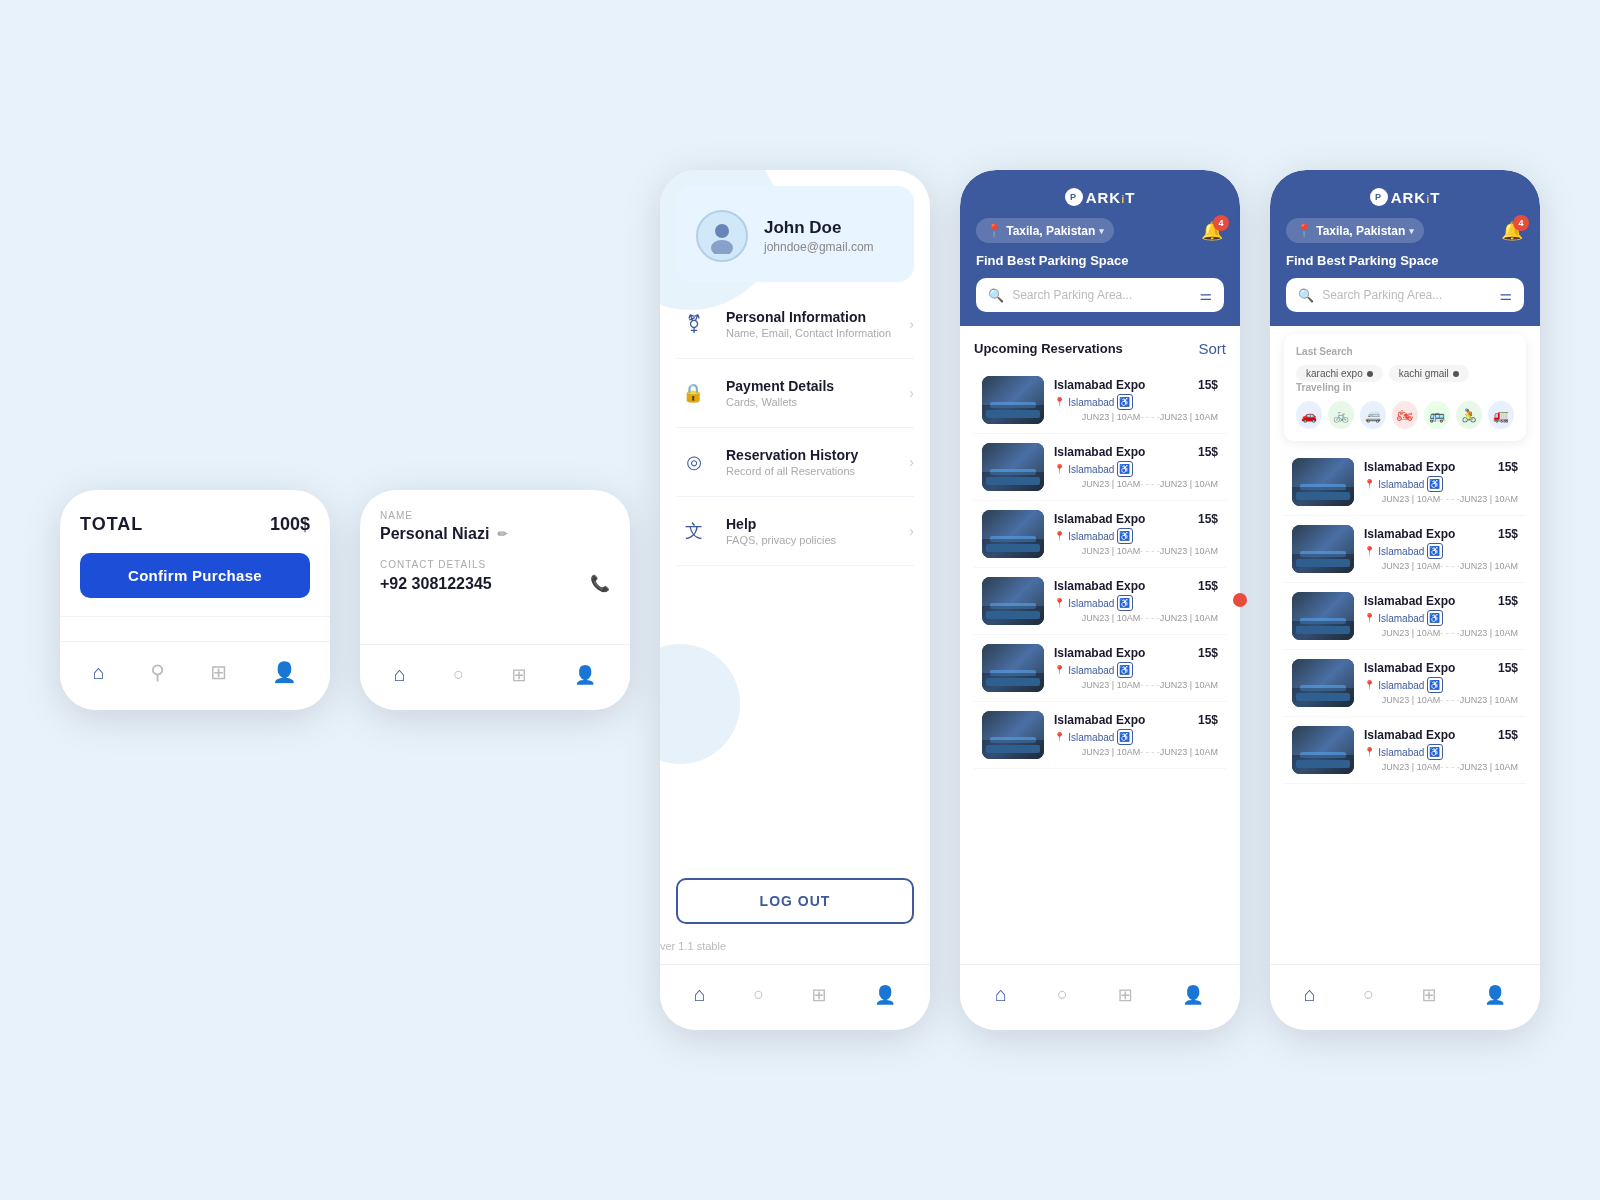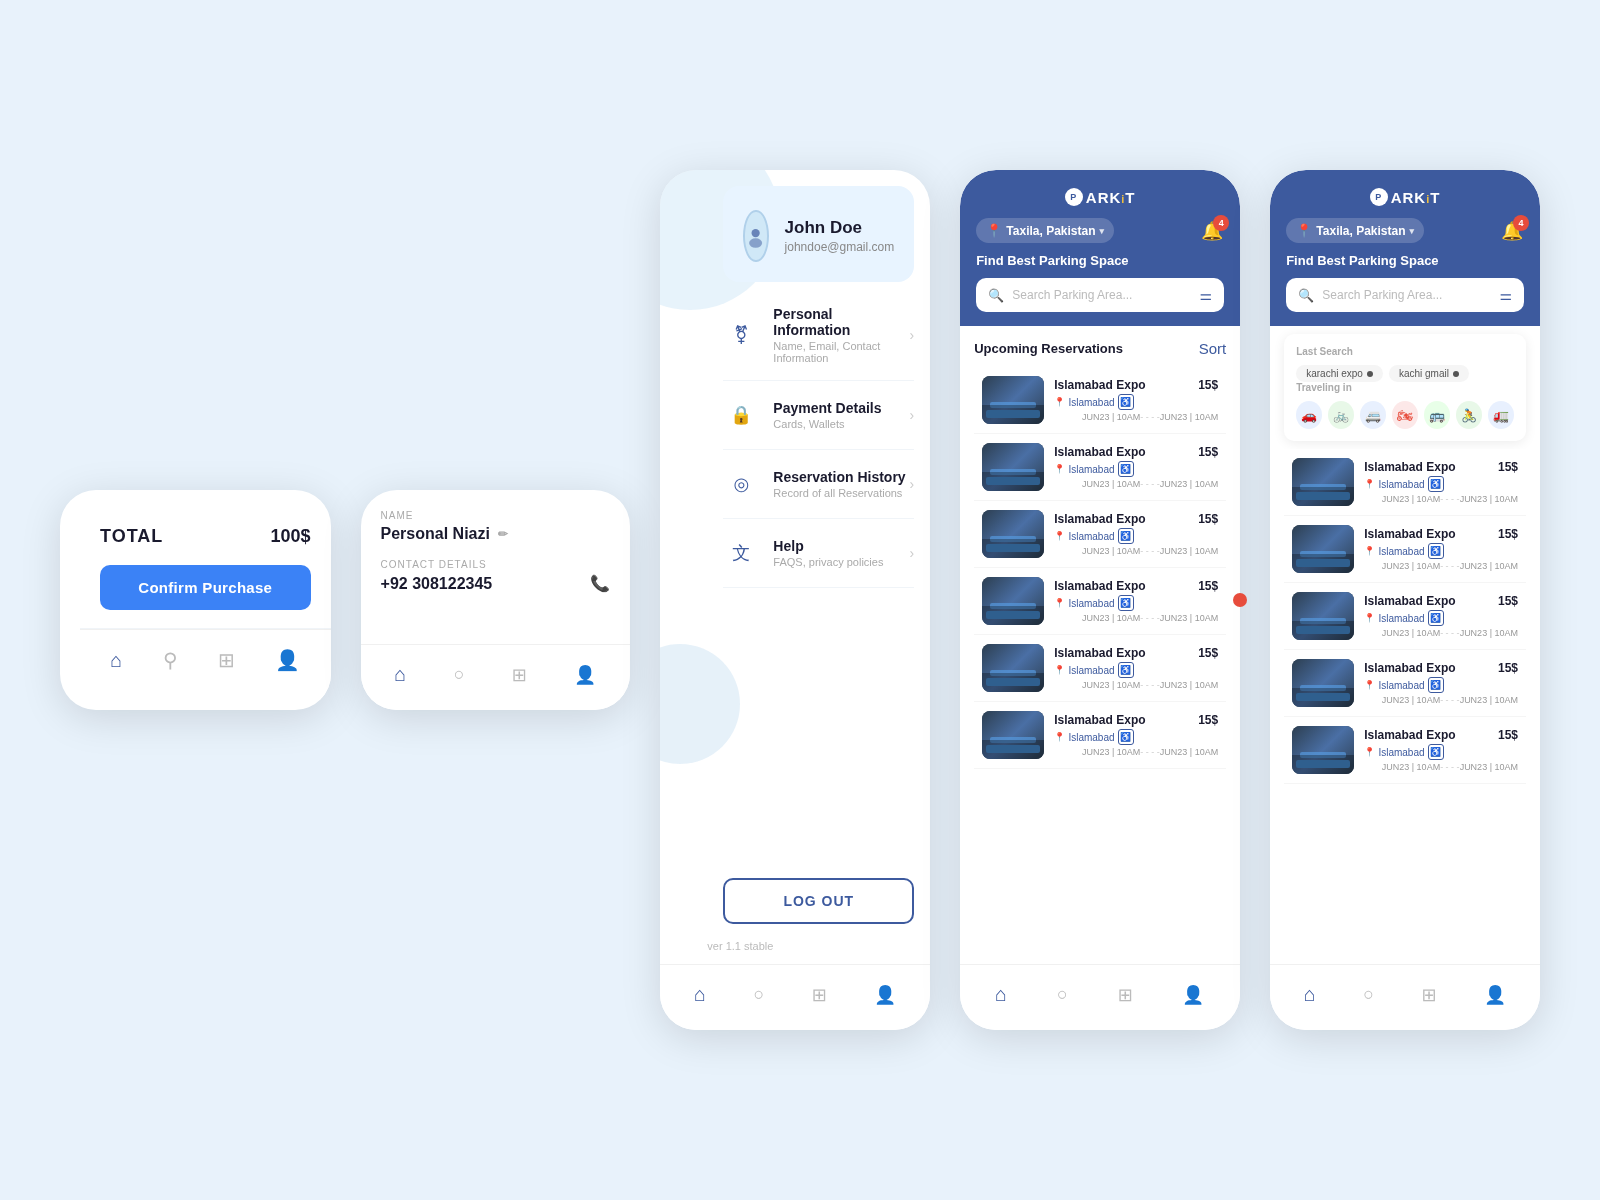--- a/index.html
+++ b/index.html
@@ -39,21 +39,21 @@
       font-weight: 700;
       color: #1a1a2e;
       letter-spacing: 1px;
     }
     .phone1-total-value {
       font-size: 18px;
       font-weight: 700;
       color: #1a1a2e;
     }
     .confirm-btn {
-      background: #3b82f6;
+      background: #1d4ed8;
       color: #fff;
       border: none;
       border-radius: 10px;
       width: 100%;
       padding: 14px;
       font-size: 15px;
       font-weight: 600;
       cursor: pointer;
       letter-spacing: 0.3px;
     }
@@ -558,21 +558,21 @@
 
     
     .snippet-top {
       padding: 24px 20px 18px;
       border-bottom: 1px solid #f0f4f8;
     }
   </style>
 </head>
 <body>
 
-<div class="phone phone1-wrapper" style="min-height:220px; max-height:220px; justify-content:center;padding-left:20px;">
+<div class="phone phone1-wrapper" style="min-height:220px; max-height:220px; justify-content:space-between;">
   <div class="snippet-top">
     <div class="phone1-total-row">
       <span class="phone1-total-label">TOTAL</span>
       <span class="phone1-total-value">100$</span>
     </div>
     <button class="confirm-btn">Confirm Purchase</button>
   </div>
   <div class="bottom-nav">
     <div class="nav-item active">
       <span class="nav-icon">⌂</span>
@@ -615,21 +615,21 @@
     <div class="nav-item">
       <span style="font-size:18px;">👤</span>
     </div>
   </div>
 </div>
 
 <div class="phone" style="min-height:860px;">
   <div style="position:relative; overflow:hidden; flex:1; display:flex; flex-direction:column;">
     <div class="bg-blob1"></div>
     <div class="bg-blob2"></div>
-    <div style="position:relative; z-index:1; flex:1; display:flex; flex-direction:column;margin-left:47px;">
+    <div style="position:relative; z-index:1; flex:1; display:flex; flex-direction:column;">
       <div class="profile-header">
         <div class="avatar-circle">
           <svg viewBox="0 0 36 36" fill="none" xmlns="http://www.w3.org/2000/svg">
             <circle cx="18" cy="18" r="18" fill="#d0e8f7"></circle>
             <circle cx="18" cy="13" r="7" fill="#3d5a9e" opacity="0.7"></circle>
             <ellipse cx="18" cy="30" rx="11" ry="8" fill="#3d5a9e" opacity="0.5"></ellipse>
           </svg>
         </div>
         <div>
           <div class="profile-name">John Doe</div>

